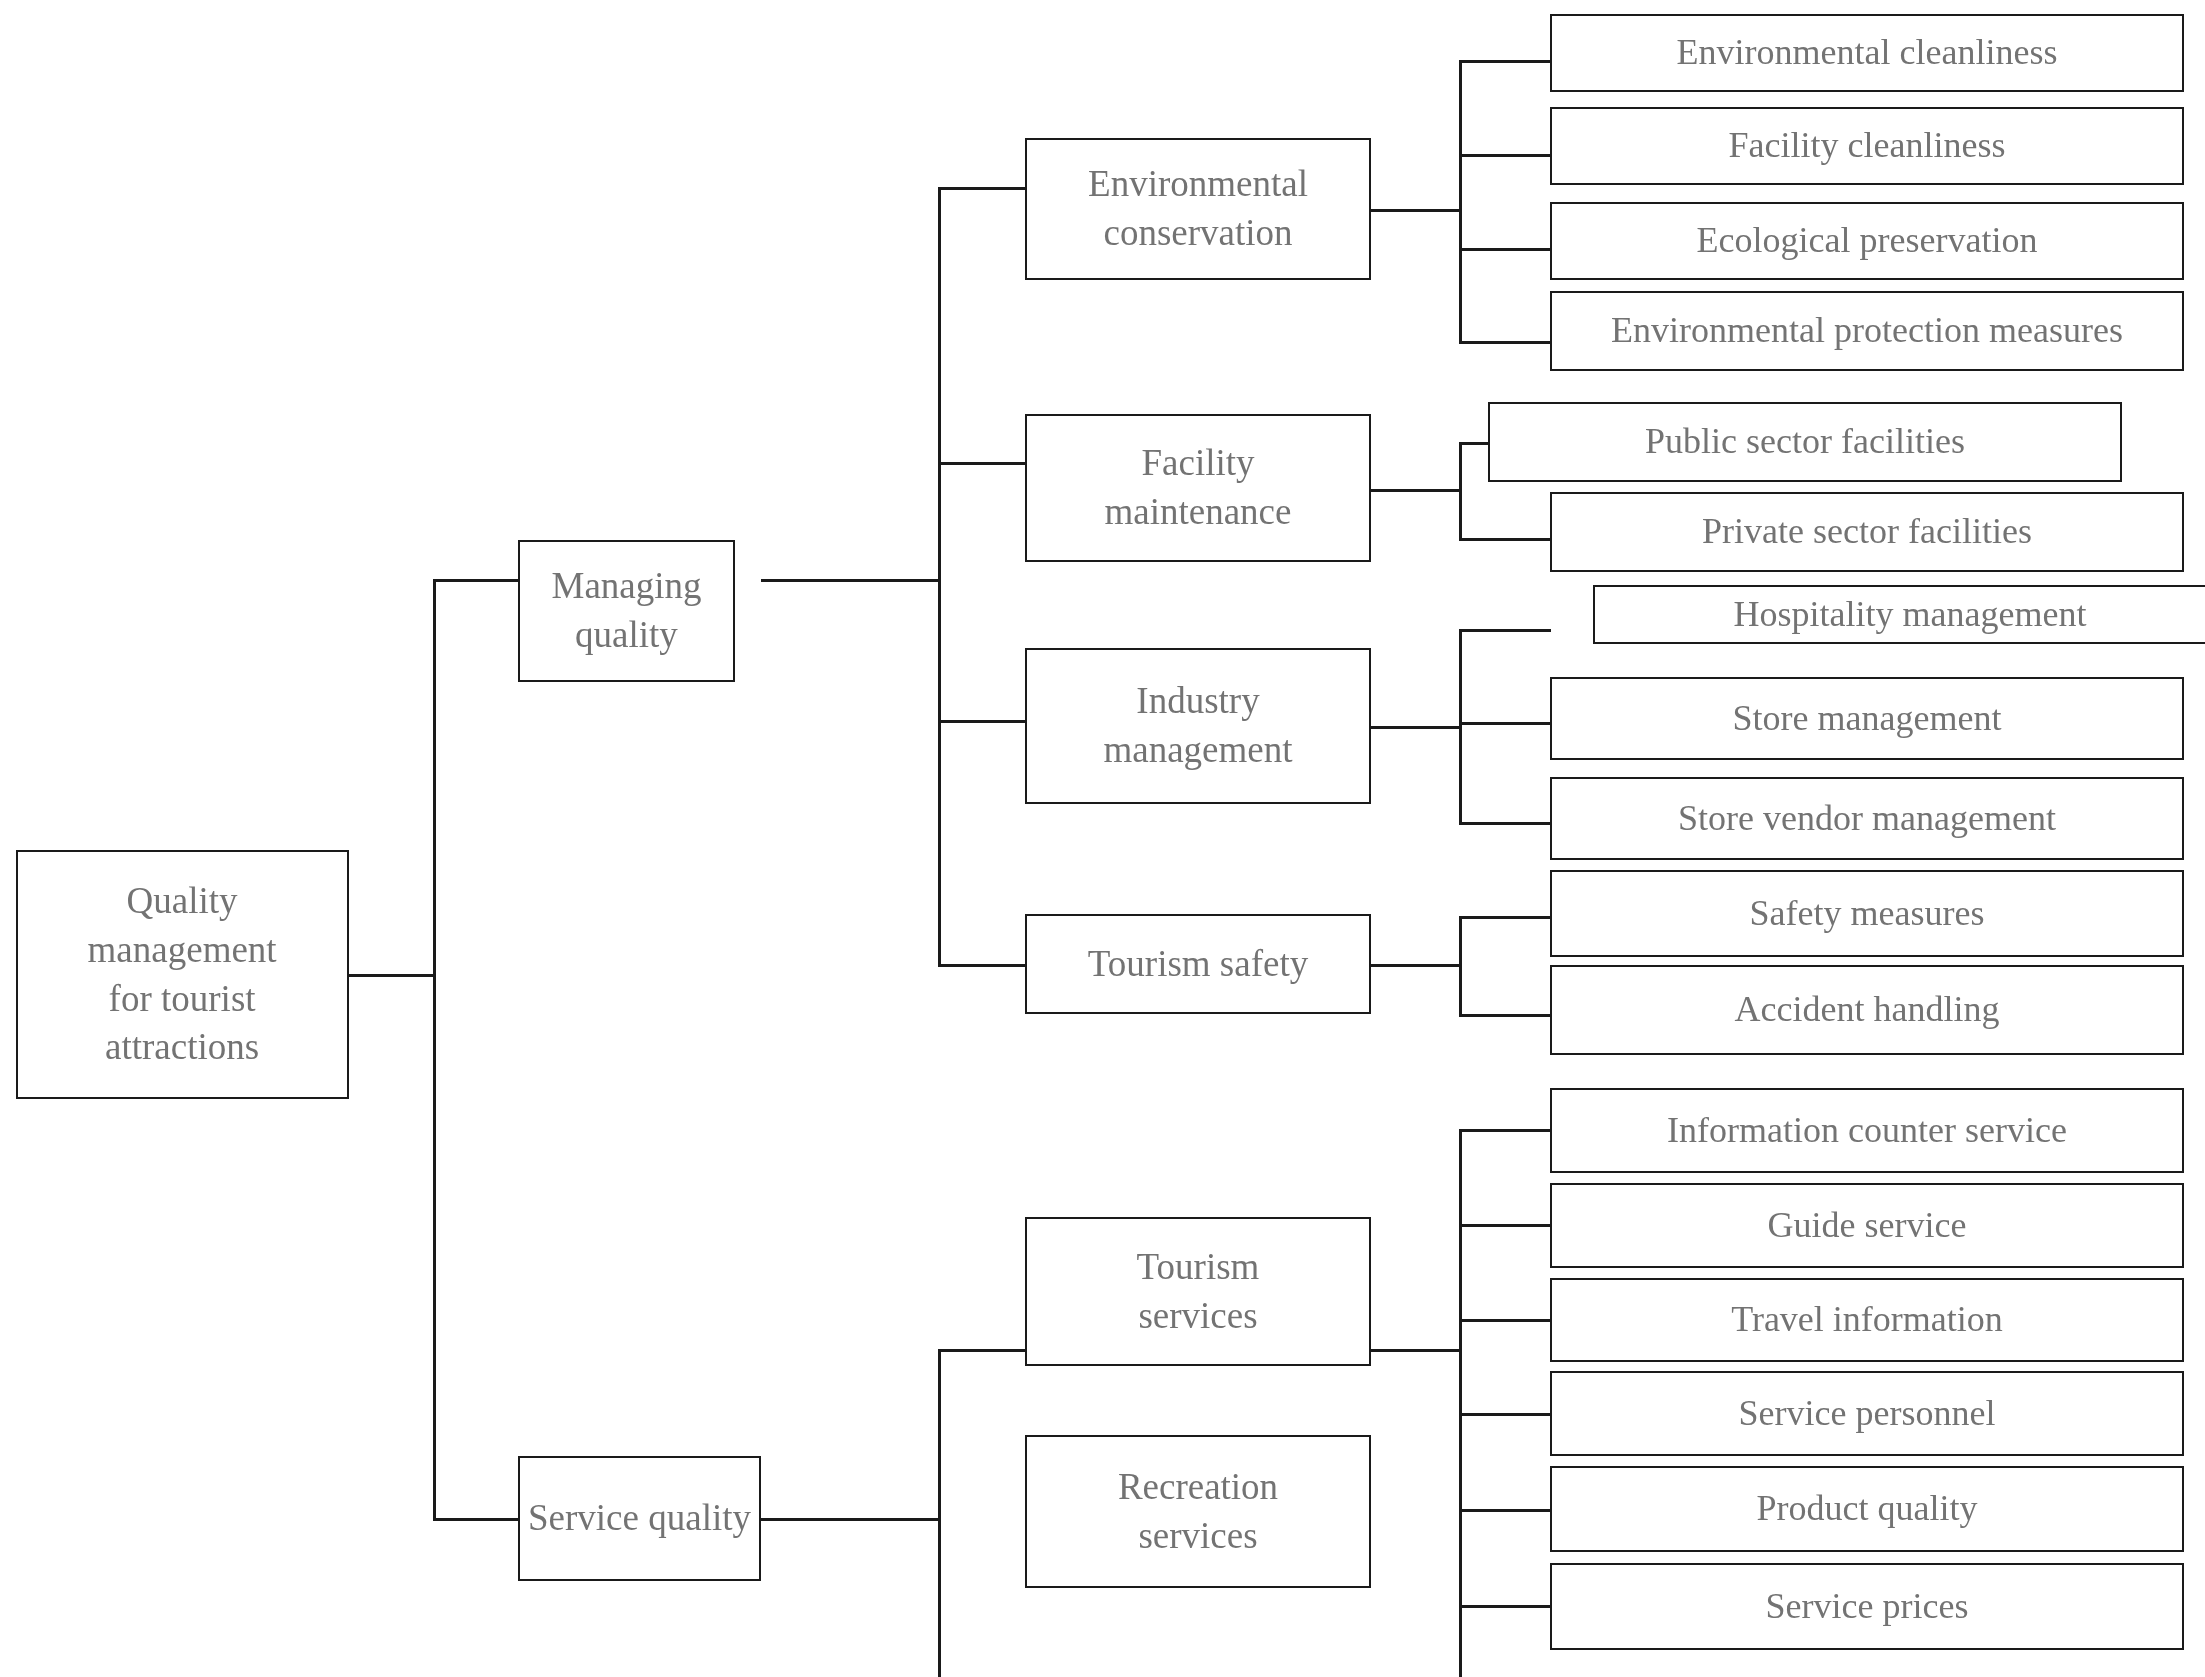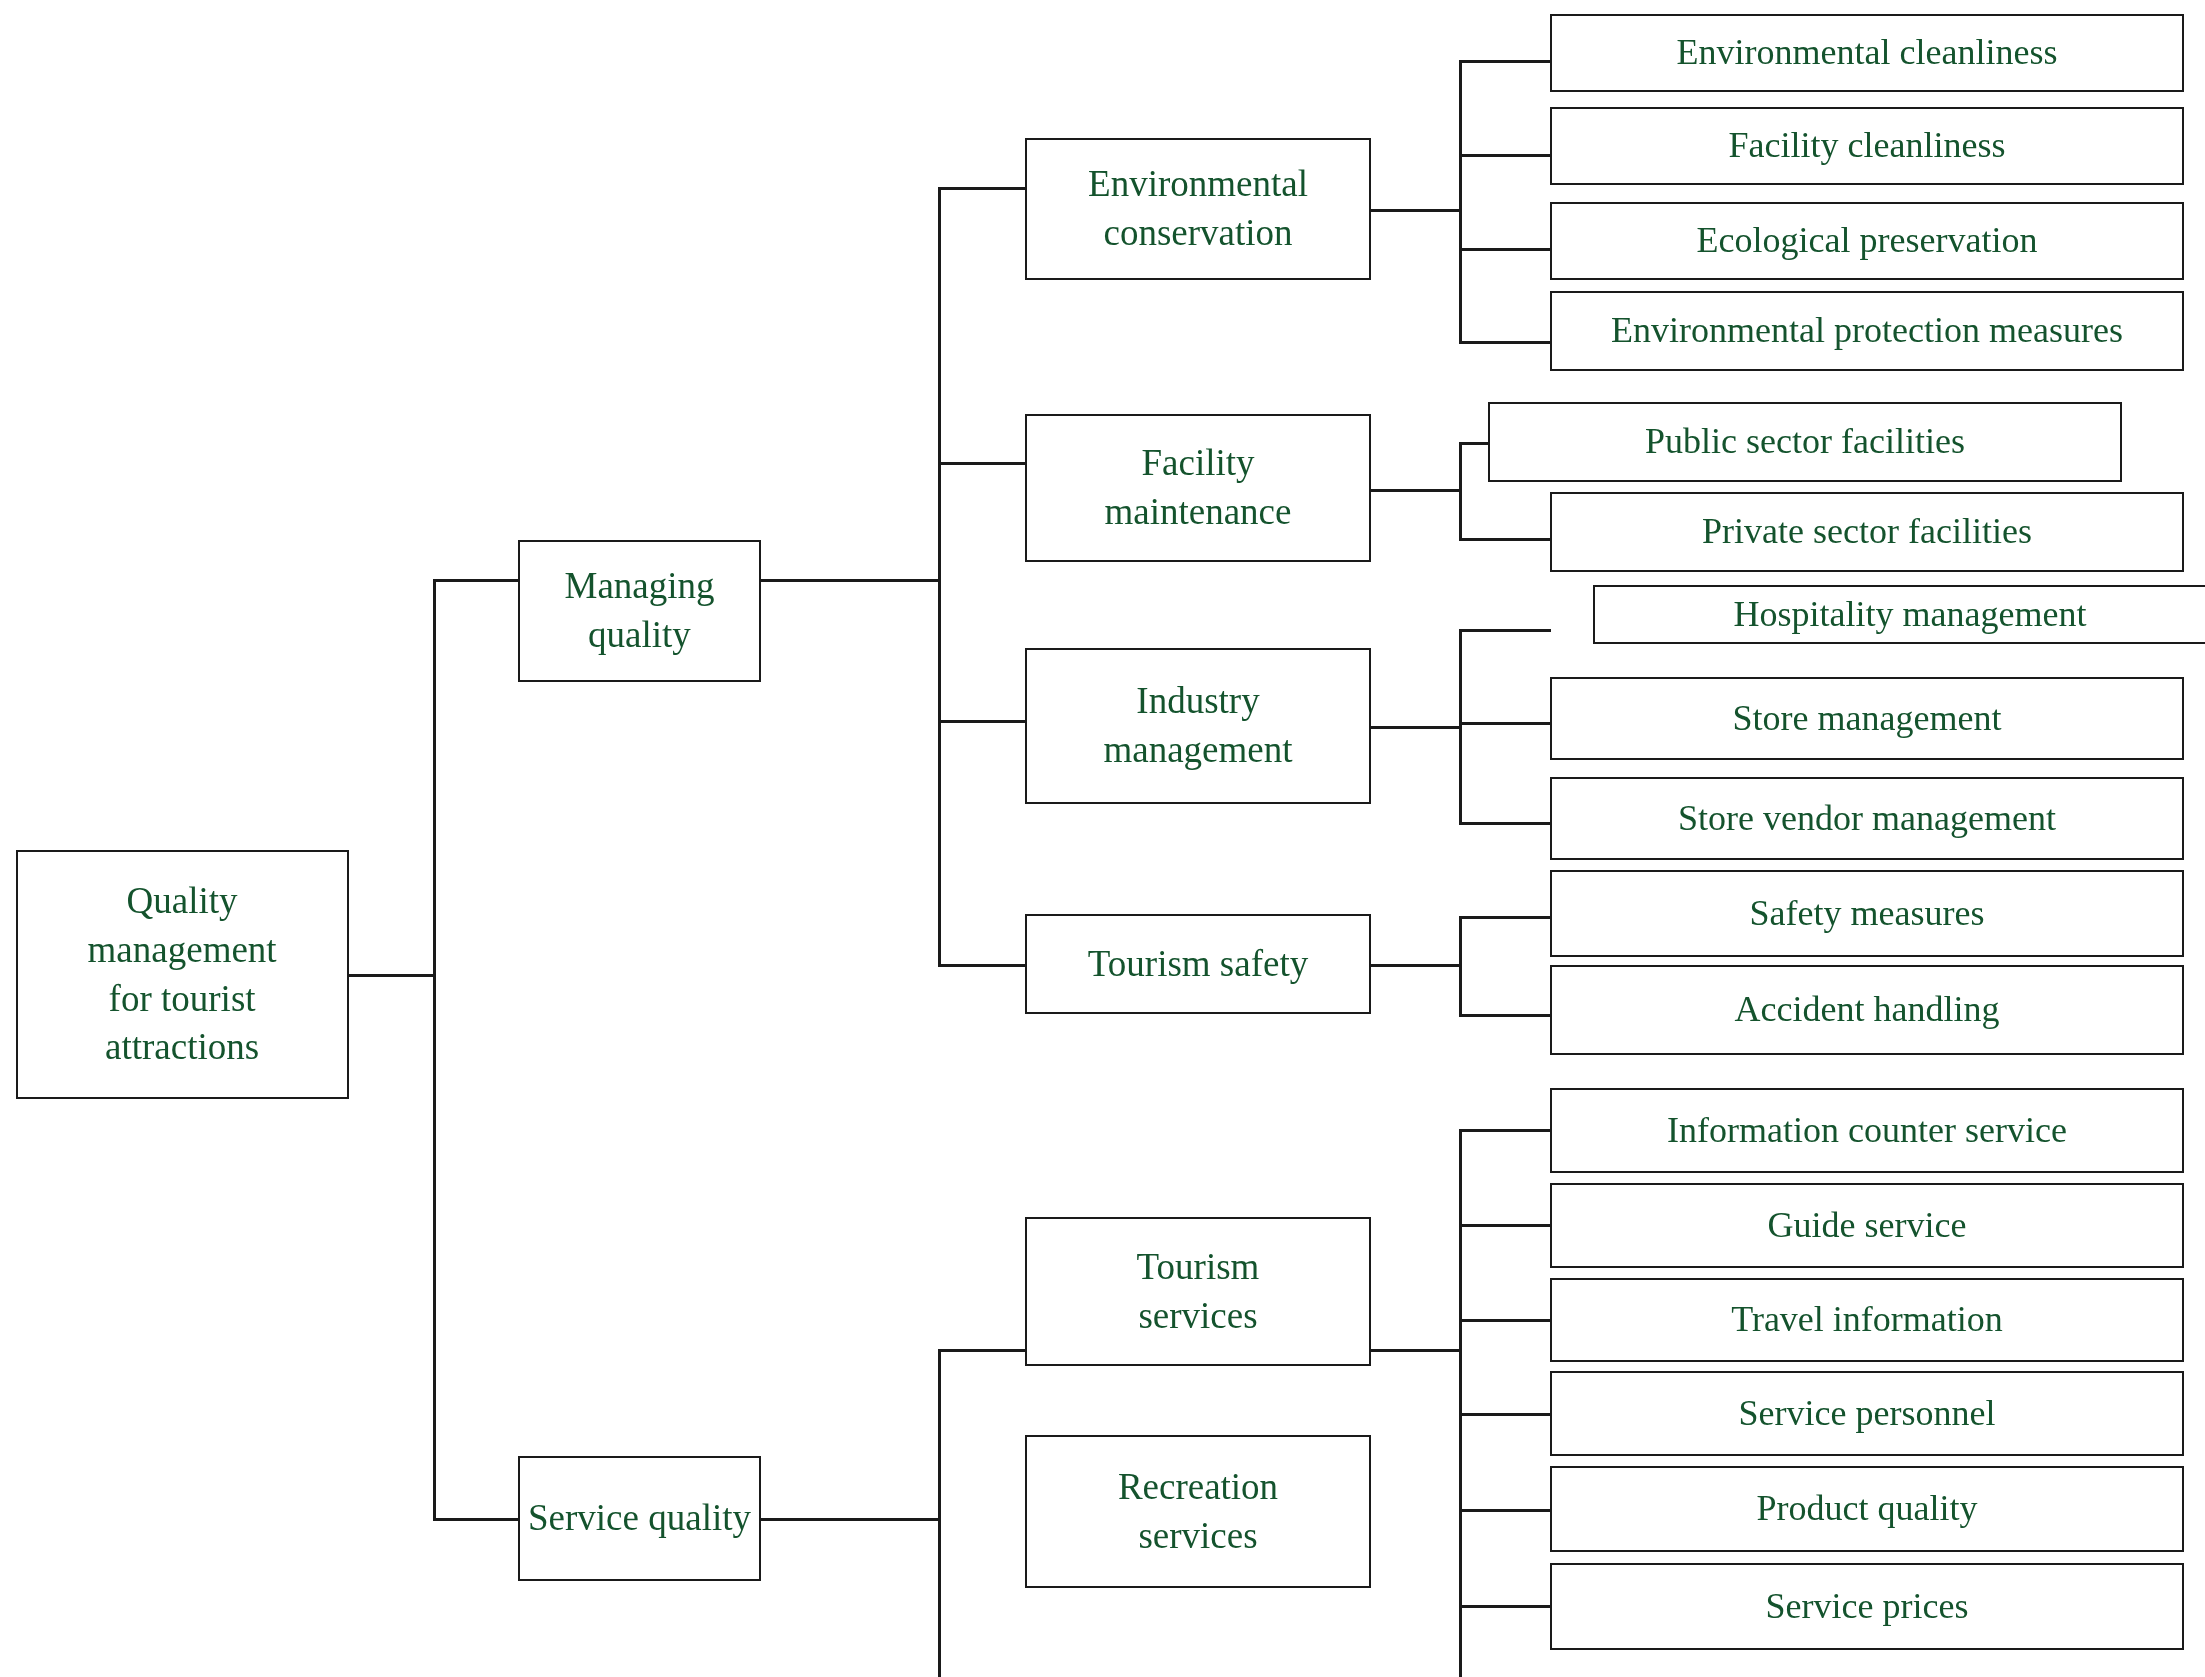--- a/index.html
+++ b/index.html
@@ -7,21 +7,21 @@
   #canvas{position:relative;width:2205px;height:1678px;background:#ffffff;overflow:hidden;}
   .node{
     position:absolute;
     box-sizing:border-box;
     border:2.5px solid #1a1a1a;
     background:#ffffff;
     display:flex;
     align-items:center;
     justify-content:center;
     text-align:center;
-    color:#14532d;
+    color:#737373;
     line-height:1.32;
     padding:2.5px 6.2px;
   }
   .node span{display:block;white-space:pre-line;}
   .root{font-size:37px;}
   .lvl1{font-size:37px;}
   .lvl2{font-size:37px;}
   .leaf{font-size:36px;}
   .ln{position:absolute;background:#1a1a1a;}
   .lnh{height:2.5px;}
@@ -85,21 +85,21 @@
   <div class="ln lnh" style="left:1459px;top:1509px;width:92px;"></div>
   <div class="ln lnh" style="left:1459px;top:1605px;width:92px;"></div>
 
   <div class="node root" style="left:15.6px;top:850px;width:333px;height:249px;">
     <span>Quality
 management
 for tourist
 attractions</span>
   </div>
 
-  <div class="node lvl1" style="left:518px;top:540px;width:243px;height:142px;">
+  <div class="node lvl1" style="left:518px;top:540px;width:217px;height:142px;">
     <span>Managing
 quality</span>
   </div>
   <div class="node lvl1" style="left:518px;top:1456px;width:243px;height:125px;">
     <span>Service quality</span>
   </div>
 
   <div class="node lvl2" style="left:1025px;top:138px;width:346px;height:142px;">
     <span>Environmental
 conservation</span>

